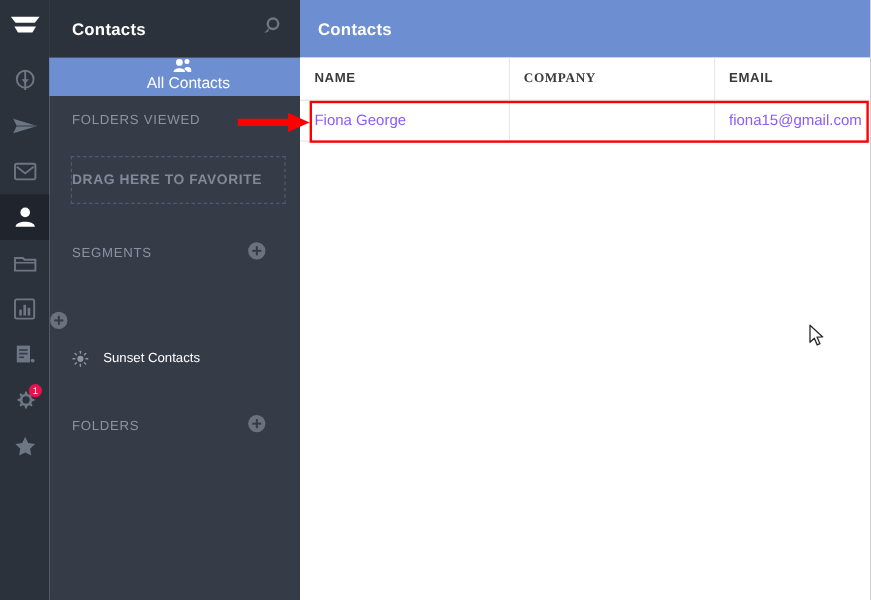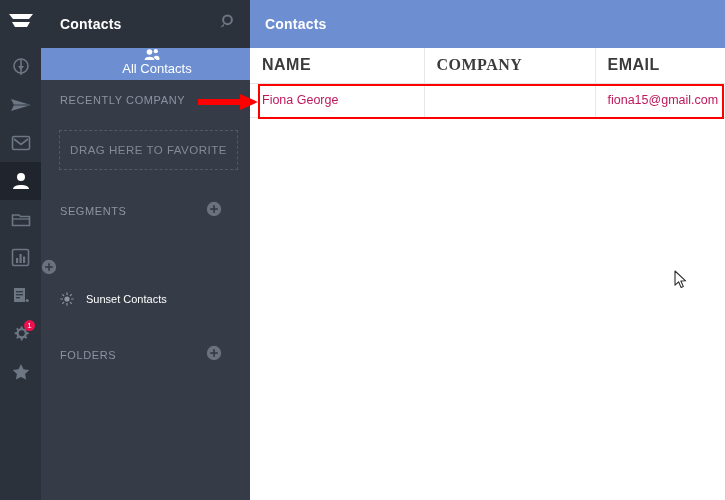--- a/index.html
+++ b/index.html
@@ -121,21 +121,22 @@
     display: flex;
     align-items: center;
   }
 
   .fav-drop {
     margin: 10px 12px 0 18px;
     height: 38px;
     border: 1px dashed #525a67;
     display: flex;
     align-items: center;
-    justify-content: center;
+    justify-content: flex-start;
+    font-weight: bold;
   }
   .fav-drop span {
     color: #828a96;
     font-size: 11.5px;
     letter-spacing: .5px;
   }
 
   .group-head {
     height: 30px;
     display: flex;
@@ -182,35 +183,35 @@
     letter-spacing: .2px;
   }
 
   table.contacts {
     width: 100%;
     border-collapse: collapse;
     table-layout: fixed;
   }
   table.contacts th {
     text-align: left;
-    font-size: 16px;
+    font-size: 11px;
     font-weight: bold;
     letter-spacing: .5px;
     color: #3b3b3b;
     height: 35px;
     padding: 0 12px;
     border-bottom: 1px solid #e3e3e3;
     border-right: 1px solid #e8e8e8;
     box-sizing: border-box;
     background: #ffffff;
   }
   table.contacts th:last-child { border-right: none; }
   table.contacts td {
     font-size: 12.5px;
-    color: #be185d;
+    color: #8b5cf6;
     height: 34px;
     padding: 0 12px;
     border-bottom: 1px solid #e8e8e8;
     border-right: 1px solid #e8e8e8;
     box-sizing: border-box;
     white-space: nowrap;
     overflow: hidden;
   }
   table.contacts td:last-child { border-right: none; text-align: center; }
   .col-name { width: 174px; }
@@ -368,21 +369,21 @@
           <circle cx="5.5" cy="4" r="2.8" fill="#ffffff"></circle>
           <path d="M0.6 12 C0.6 7.8 10.4 7.8 10.4 12 Z" fill="#ffffff"></path>
           <circle cx="11.8" cy="3.2" r="2.1" fill="#ffffff"></circle>
           <path d="M9.6 9.4 C10.4 7 15.4 7.2 15.4 10.2 L15.4 12 L12.6 12 Z" fill="#ffffff"></path>
         </svg>
       </span>
       <span class="nav-label">All Contacts</span>
     </div>
 
     <div class="recently-viewed">
-      <span class="section-label">RECENTLY COMPANY</span>
+      <span class="section-label">FOLDERS VIEWED</span>
     </div>
 
     <div class="fav-drop">
       <span>DRAG HERE TO FAVORITE</span>
     </div>
 
     <div style="height:26px"></div>
 
     <div class="group-head">
       <span class="section-label">SEGMENTS</span>

